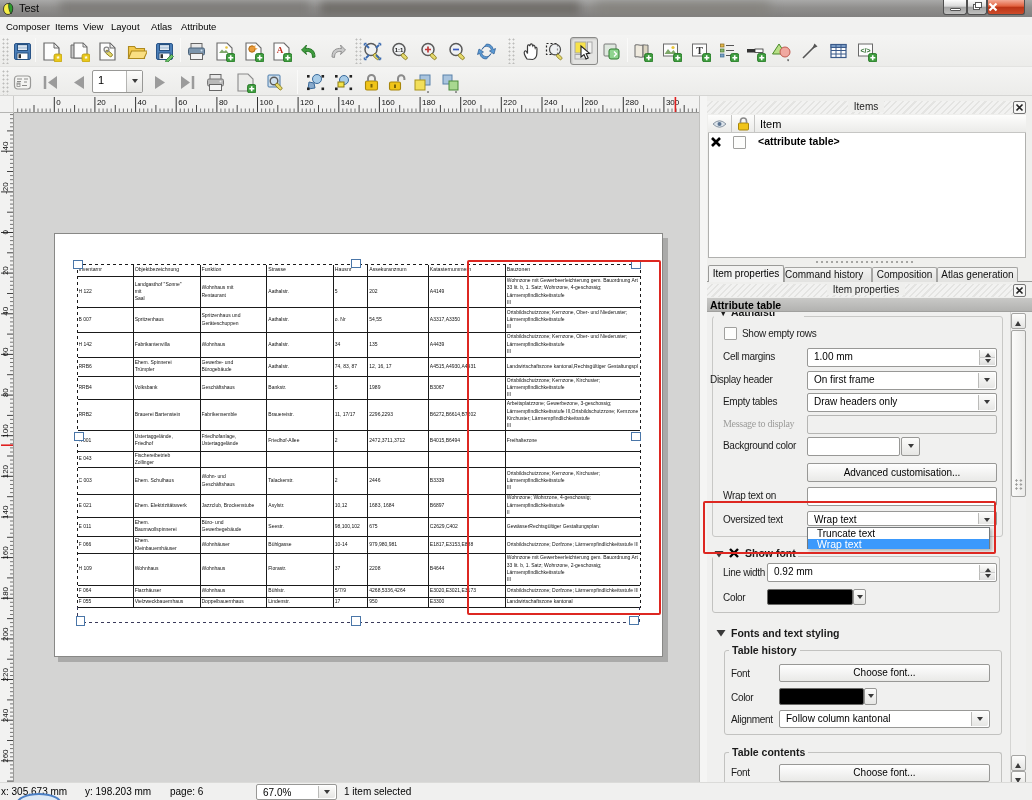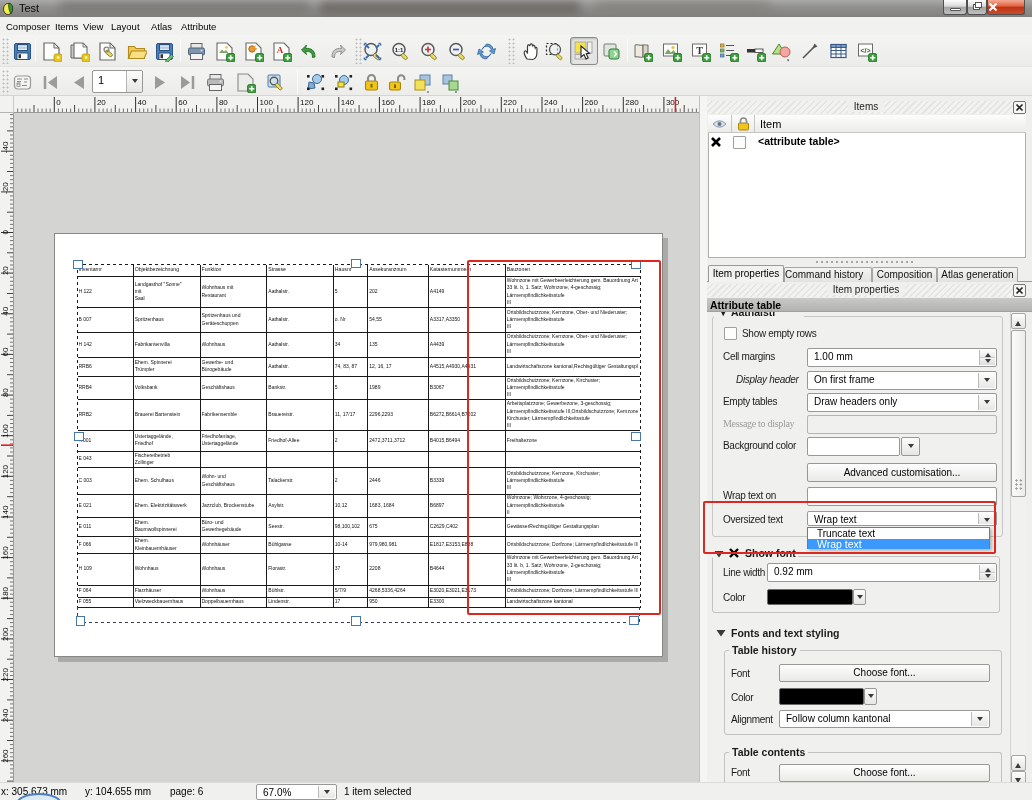--- a/index.html
+++ b/index.html
@@ -1162,21 +1162,21 @@
 <div class="abs lab" style="left:723px;top:351px;">Cell margins</div>
 <div class="abs spin" style="left:807px;top:348px;width:190px;height:19px;">
     <div class="abs" style="left:6px;top:2px;">1.00 mm</div>
     <div class="abs" style="right:1px;top:1px;width:16px;height:7.5px;background:linear-gradient(#fcfcfb,#e8e8e6);border-left:1px solid #bbbbb9;border-bottom:1px solid #cccccb;">
       <div style="width:0;height:0;border:3px solid rgba(0,0,0,0);border-bottom:4px solid #3a3a3a;margin:0 auto;"></div>
     </div>
     <div class="abs" style="right:1px;bottom:1px;width:16px;height:7.5px;background:linear-gradient(#f2f2f1,#dededd);border-left:1px solid #bbbbb9;">
       <div style="width:0;height:0;border:3px solid rgba(0,0,0,0);border-top:4px solid #3a3a3a;margin:1.5px auto 0;"></div>
     </div>
   </div>
-<div class="abs lab" style="left:736px;top:374px;font-style:italic;">Display header</div>
+<div class="abs lab" style="left:710px;top:374px;">Display header</div>
 <div class="abs combo" style="left:807px;top:371px;width:190px;height:19px;">
     <div class="abs" style="left:6px;top:2px;">On first frame</div>
     <div class="arrbox">
       <div class="dna" style="margin:5px auto 0;"></div>
     </div>
   </div>
 <div class="abs lab" style="left:723px;top:396px;">Empty tables</div>
 <div class="abs combo" style="left:807px;top:393px;width:190px;height:19px;">
     <div class="abs" style="left:6px;top:2px;">Draw headers only</div>
     <div class="arrbox">
@@ -1263,21 +1263,21 @@
     <div class="abs" style="left:3px;top:148px;width:9px;height:12px;background-image:radial-gradient(circle at 1.5px 1.5px,#9a9a98 1px,rgba(0,0,0,0) 1.2px);background-size:4.5px 4px;"></div>
   </div>
 <div class="abs" style="left:1010.5px;top:755px;width:15px;height:16px;background:linear-gradient(#fdfdfc,#e4e4e2);border:1px solid #a5a5a3;border-radius:2px;">
     <div style="width:0;height:0;border:3.5px solid rgba(0,0,0,0);border-bottom:5px solid #3a3a3a;margin:4px auto 0;"></div>
   </div>
 <div class="abs" style="left:1010.5px;top:771px;width:15px;height:16px;background:linear-gradient(#fdfdfc,#e4e4e2);border:1px solid #a5a5a3;border-radius:2px;">
     <div style="width:0;height:0;border:3.5px solid rgba(0,0,0,0);border-top:5px solid #3a3a3a;margin:6px auto 0;"></div>
   </div>
 <div class="abs" style="left:0;top:782px;width:1032px;height:18px;background:#f0f0ef;border-top:1px solid #dbdbd9;"></div>
 <div class="abs" style="left:1px;top:786px;font-size:10px;color:#000;">x: 305.673 mm</div>
-<div class="abs" style="left:85px;top:786px;font-size:10px;color:#000;">y: 104.655 mm</div>
+<div class="abs" style="left:85px;top:786px;font-size:10px;color:#000;">y: 198.203 mm</div>
 <div class="abs" style="left:170px;top:786px;font-size:10px;color:#000;">page: 6</div>
 <div class="abs" style="left:344px;top:786px;font-size:10px;color:#000;">1 item selected</div>
 <div class="abs combo" style="left:256px;top:784px;width:81px;height:16px;">
     <div class="abs" style="left:6px;top:1.5px;">67.0%</div>
     <div class="arrbox">
       <div class="dna" style="margin:4px auto 0;"></div>
     </div>
   </div>
 <svg class="abs" style="left:14px;top:793px" width="50" height="7" viewBox="0 0 50 7">
     <ellipse cx="25" cy="11" rx="22" ry="10" fill="#dce8f4" stroke="#4b7fc4" stroke-width="2"></ellipse>

